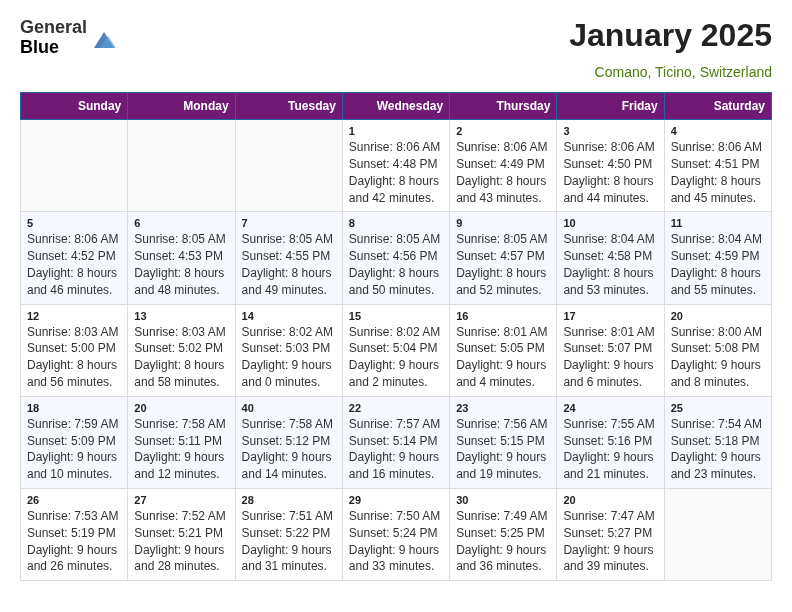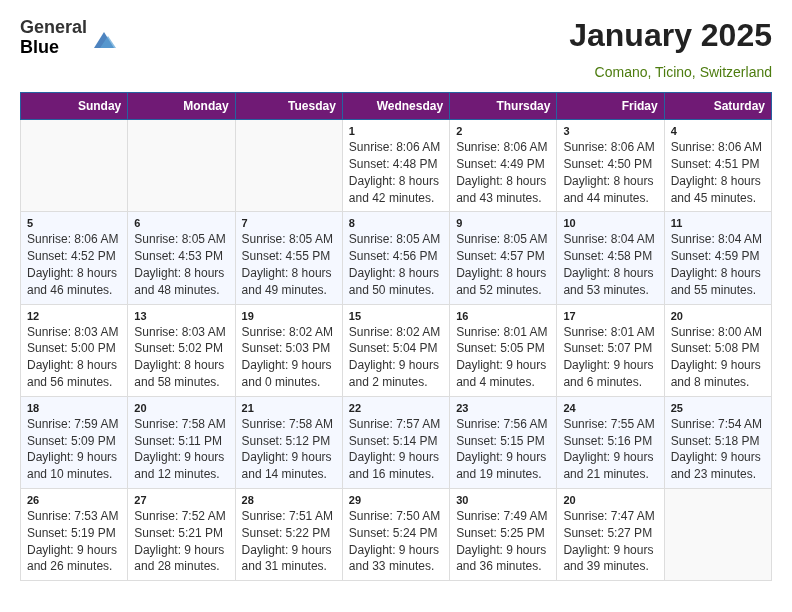--- a/index.html
+++ b/index.html
@@ -196,21 +196,21 @@
         <tr>
           <td>
             <div class="day-number">12</div>
             <div class="day-info">Sunrise: 8:03 AM<br>Sunset: 5:00 PM<br>Daylight: 8 hours and 56 minutes.</div>
           </td>
           <td>
             <div class="day-number">13</div>
             <div class="day-info">Sunrise: 8:03 AM<br>Sunset: 5:02 PM<br>Daylight: 8 hours and 58 minutes.</div>
           </td>
           <td>
-            <div class="day-number">19</div>
+            <div class="day-number">14</div>
             <div class="day-info">Sunrise: 8:02 AM<br>Sunset: 5:03 PM<br>Daylight: 9 hours and 0 minutes.</div>
           </td>
           <td>
             <div class="day-number">15</div>
             <div class="day-info">Sunrise: 8:02 AM<br>Sunset: 5:04 PM<br>Daylight: 9 hours and 2 minutes.</div>
           </td>
           <td>
             <div class="day-number">16</div>
             <div class="day-info">Sunrise: 8:01 AM<br>Sunset: 5:05 PM<br>Daylight: 9 hours and 4 minutes.</div>
           </td>
@@ -226,21 +226,21 @@
         <tr>
           <td>
             <div class="day-number">18</div>
             <div class="day-info">Sunrise: 7:59 AM<br>Sunset: 5:09 PM<br>Daylight: 9 hours and 10 minutes.</div>
           </td>
           <td>
             <div class="day-number">20</div>
             <div class="day-info">Sunrise: 7:58 AM<br>Sunset: 5:11 PM<br>Daylight: 9 hours and 12 minutes.</div>
           </td>
           <td>
-            <div class="day-number">21</div>
+            <div class="day-number">40</div>
             <div class="day-info">Sunrise: 7:58 AM<br>Sunset: 5:12 PM<br>Daylight: 9 hours and 14 minutes.</div>
           </td>
           <td>
             <div class="day-number">22</div>
             <div class="day-info">Sunrise: 7:57 AM<br>Sunset: 5:14 PM<br>Daylight: 9 hours and 16 minutes.</div>
           </td>
           <td>
             <div class="day-number">23</div>
             <div class="day-info">Sunrise: 7:56 AM<br>Sunset: 5:15 PM<br>Daylight: 9 hours and 19 minutes.</div>
           </td>

